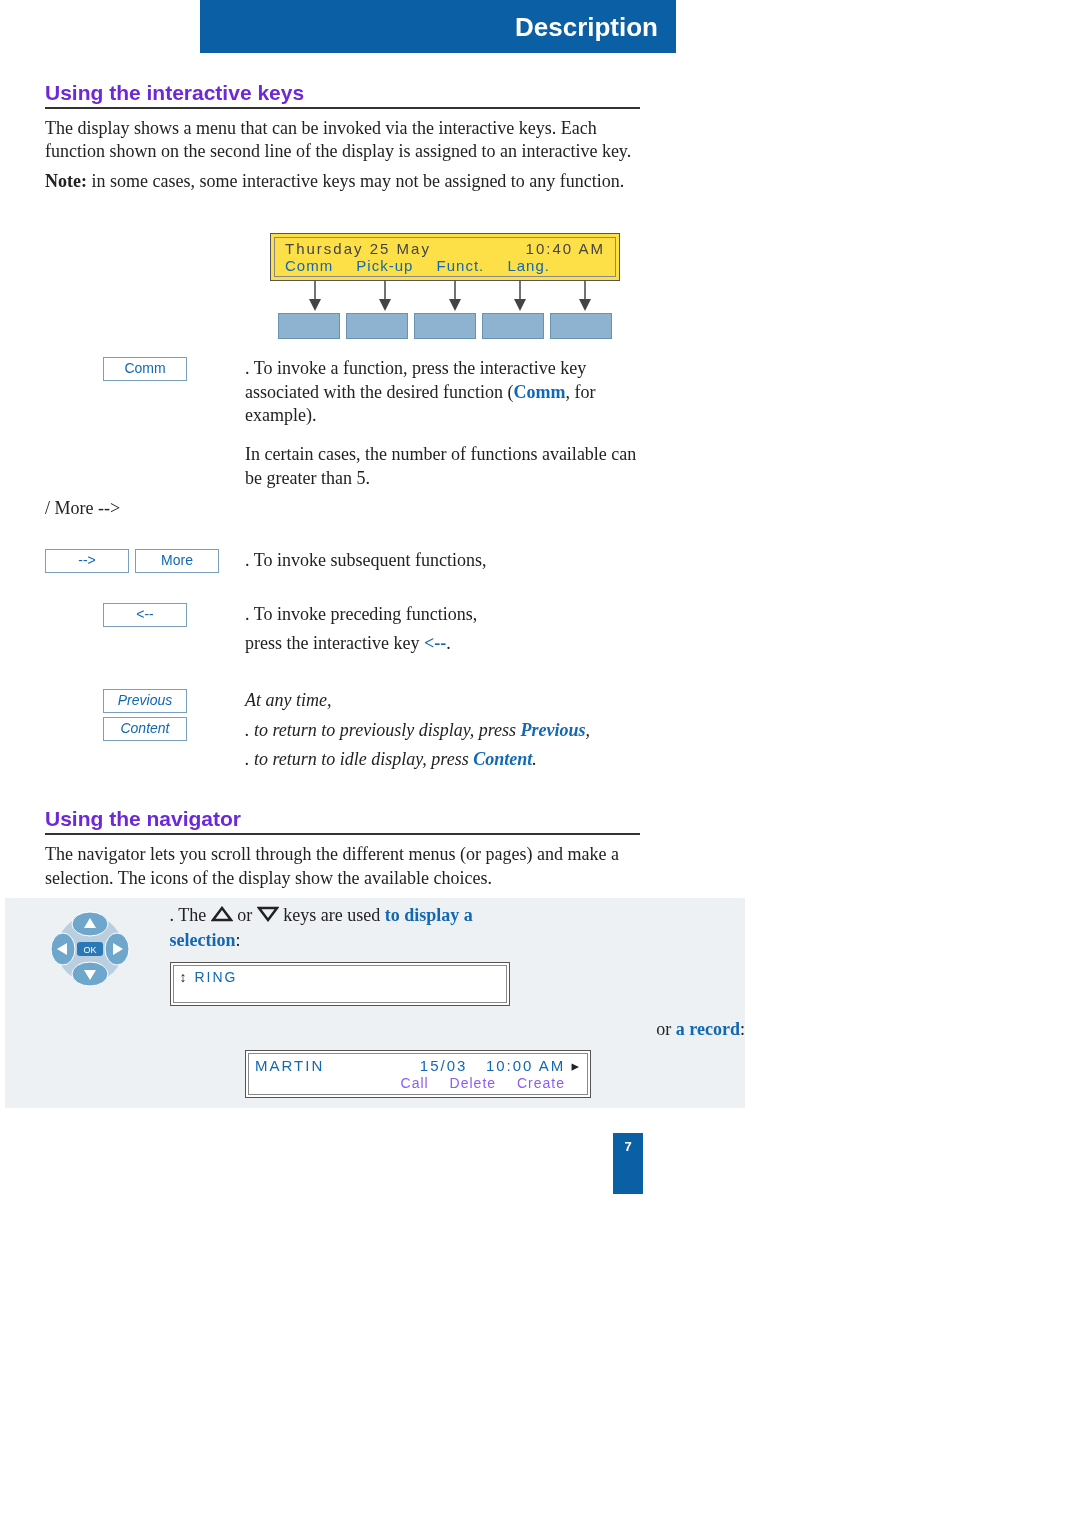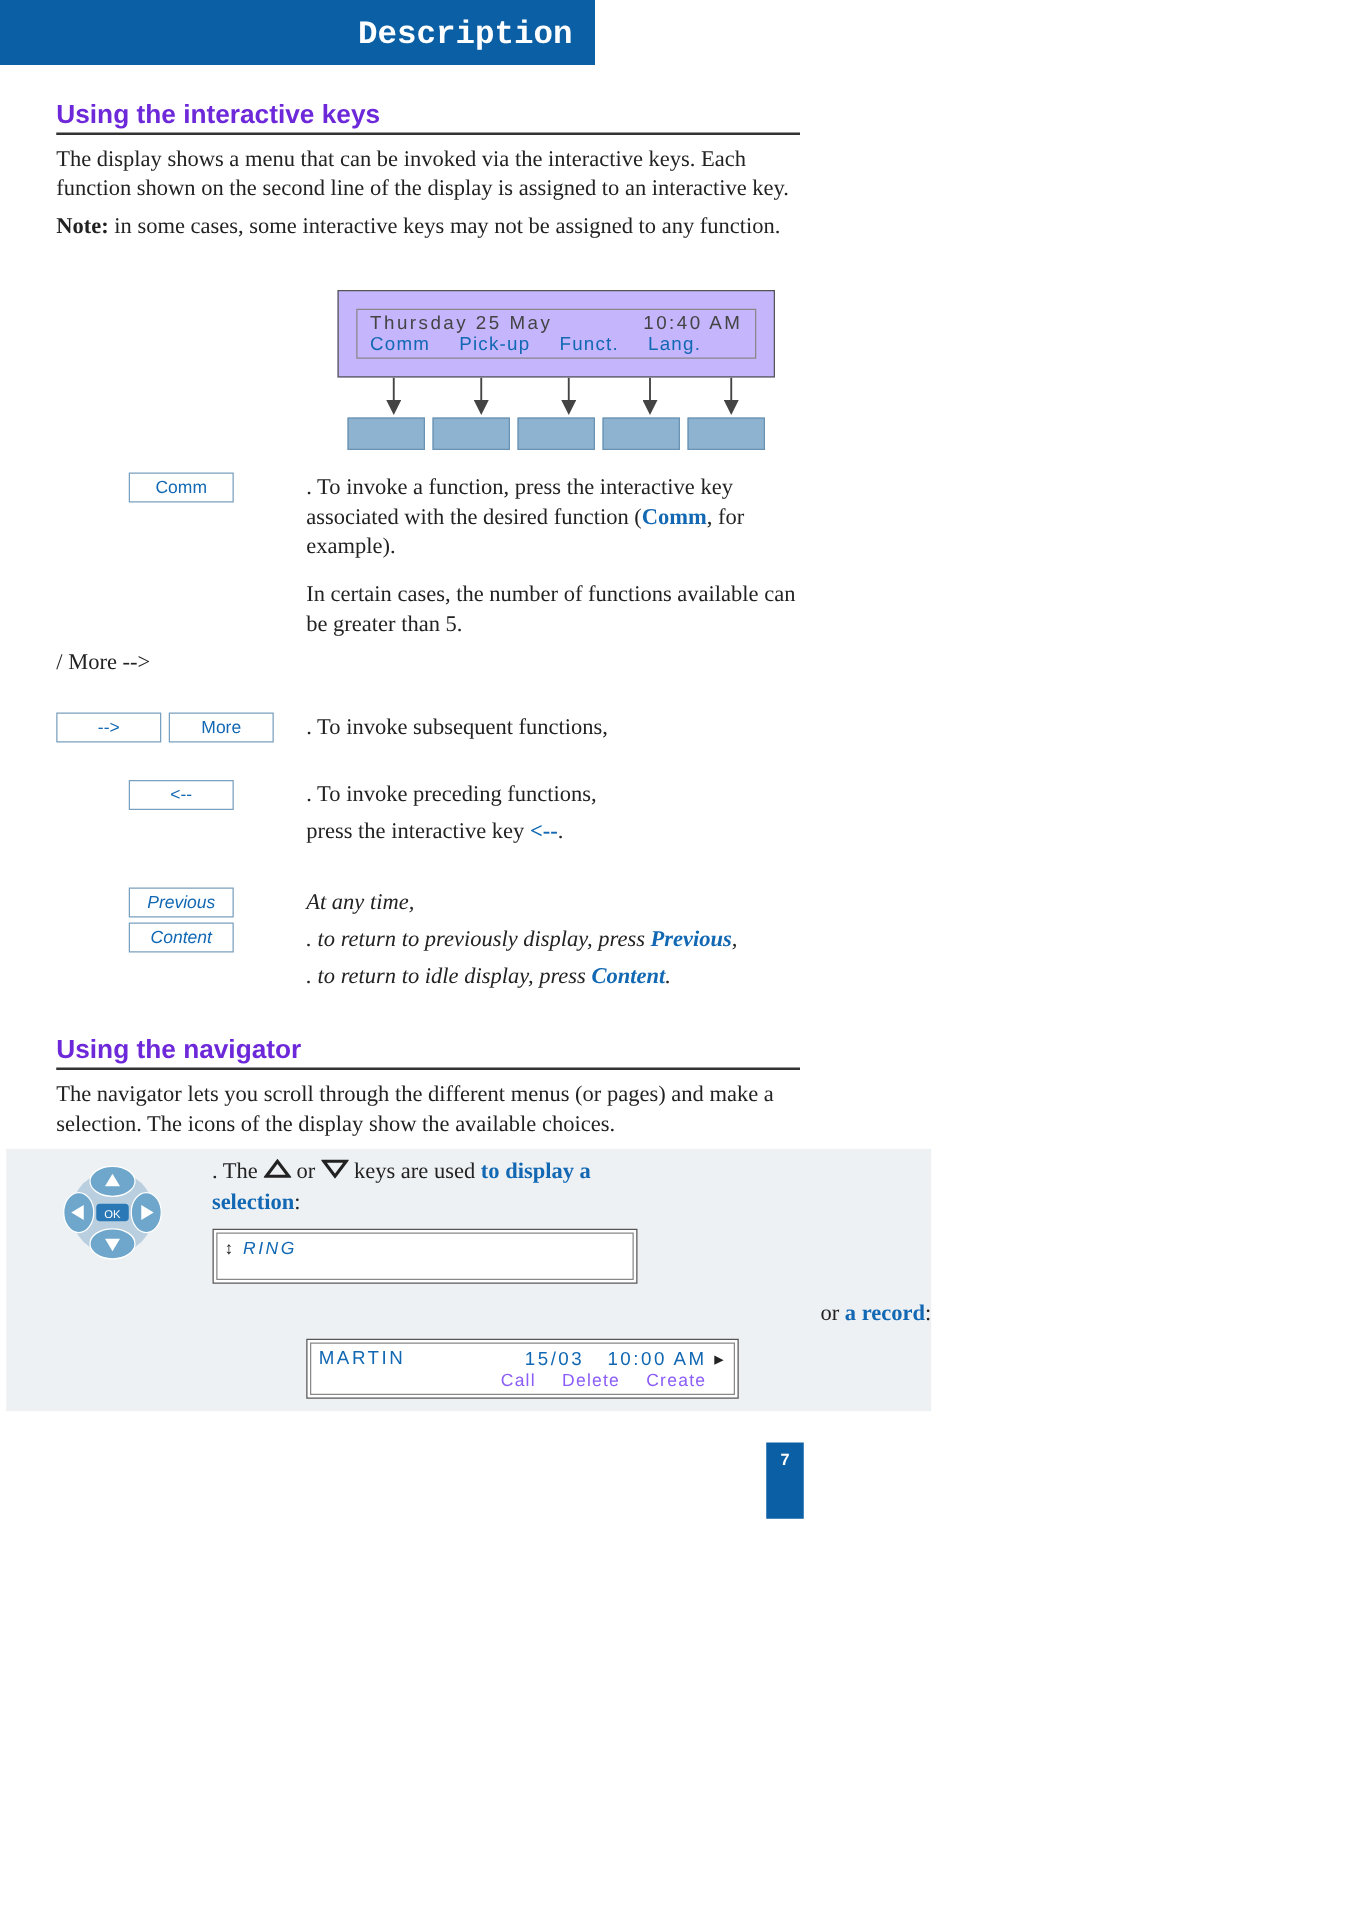--- a/index.html
+++ b/index.html
@@ -8,26 +8,27 @@
     background: #fff;
     font-family: "Times New Roman", Times, serif;
     font-size: 18px;
     color: #222;
     width: 1080px;
   }
   .page {
     padding: 0 0 40px 0;
   }
   .header-band {
+    margin-left: 200px;
     width: 440px;
     background: #0b5fa5;
     color: #fff;
     padding: 12px 18px 10px 18px;
     text-align: right;
-    font-family: Liberation Mono, monospace;
+    font-family: Liberation Sans, sans-serif;
     font-weight: bold;
     font-size: 26px;
   }
   .content {
     width: 600px;
     margin-left: 45px;
   }
   .section-title {
     font-family: Arial, Helvetica, sans-serif;
     font-weight: bold;
@@ -44,22 +45,22 @@
   p { margin: 0 0 6px 0; line-height: 1.3; }
   .note-label { font-weight: bold; }
 
   
   .display-diagram {
     margin: 40px 0 18px 225px;
     width: 350px;
   }
   .lcd {
     border: 1.5px solid #555;
-    padding: 14px;
-    background: #c4b5fd;
+    padding: 3px;
+    background: #fde047;
   }
   .lcd-inner {
     border: 1px solid #888;
     padding: 2px 10px 2px 10px;
     font-family: Arial, Helvetica, sans-serif;
     font-size: 15px;
     letter-spacing: 2px;
   }
   .lcd-row1 { display: flex; justify-content: space-between; color: #444; }
   .lcd-row2 { color: #1268b3; letter-spacing: 1px; }
@@ -119,21 +120,21 @@
   .lcd-small {
     border: 1.5px solid #555;
     padding: 2px;
     background: #fff;
   }
   .lcd-small-inner {
     border: 1px solid #888;
     padding: 3px 6px;
     font-family: Arial, Helvetica, sans-serif;
   }
-  .selrow1 { color: #1268b3; font-size: 14px; letter-spacing: 2px; font-style: italic; }
+  .selrow1 { color: #1268b3; font-size: 14px; letter-spacing: 2px; }
   .record-block { margin: 10px 0 0 200px; text-align: right; }
   .record-row1 {
     display: flex; justify-content: space-between;
     color: #1268b3; font-family: Arial, Helvetica, sans-serif;
     font-size: 15px; letter-spacing: 2px;
   }
   .record-row2 { color: #8b5cf6; font-family: Arial, Helvetica, sans-serif; font-size: 14px; letter-spacing: 1px; }
   .record-row2 span { margin-right: 16px; }
 
   .tri { display: inline-block; vertical-align: middle; }

